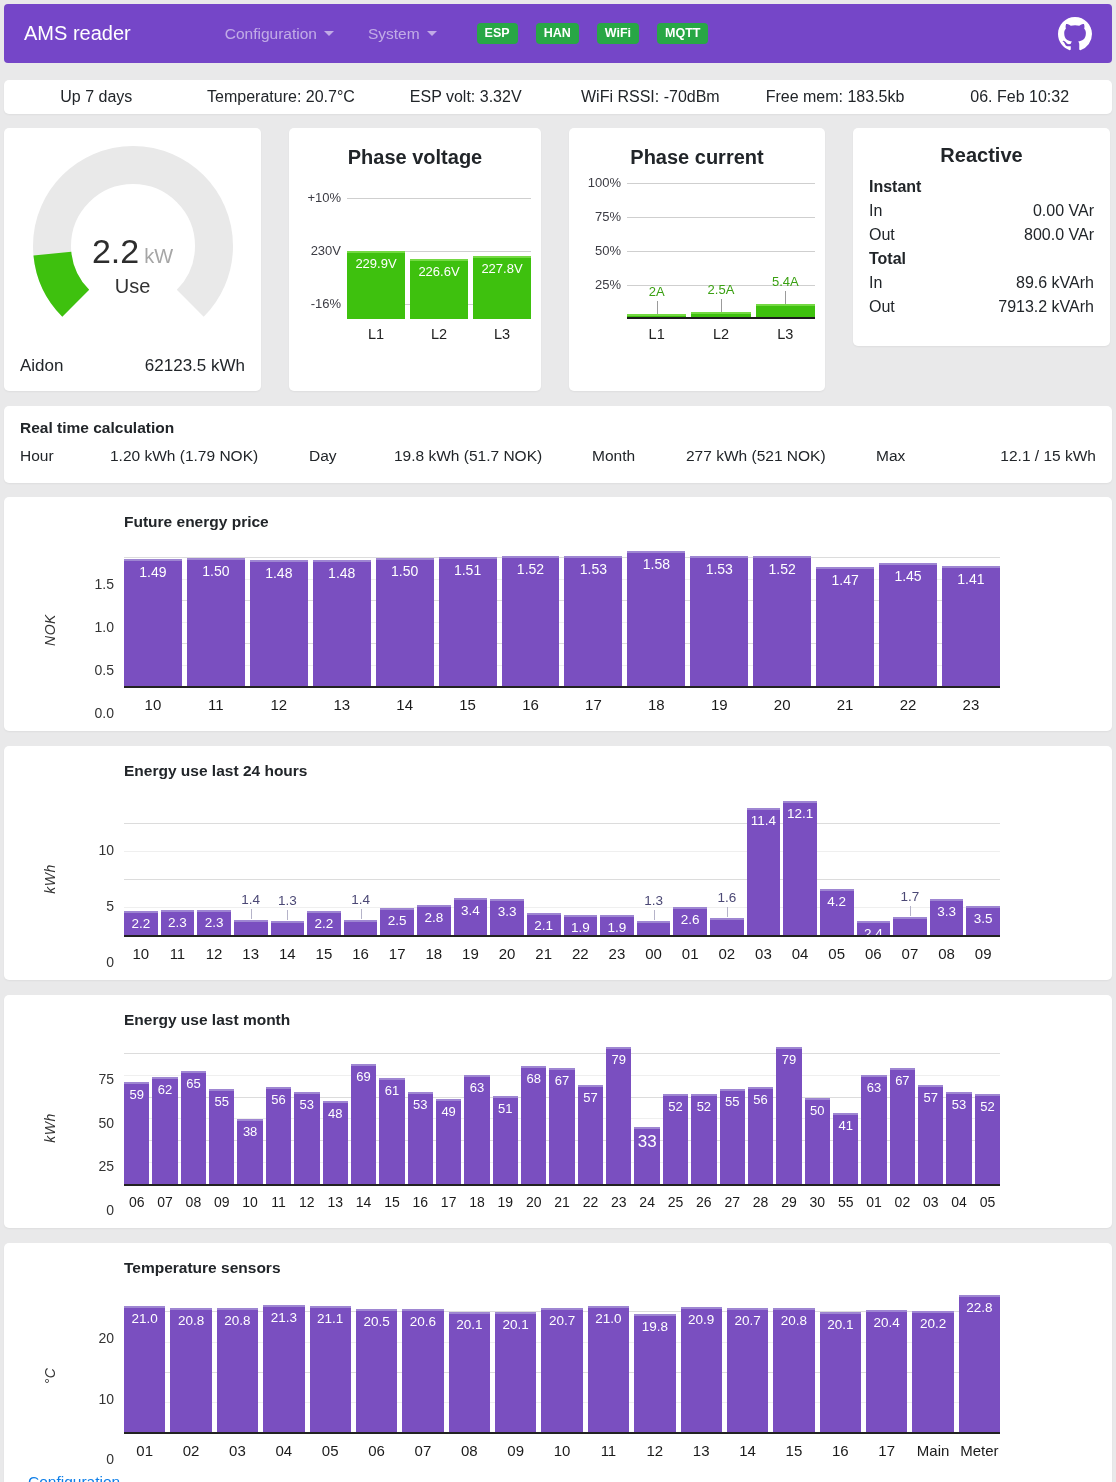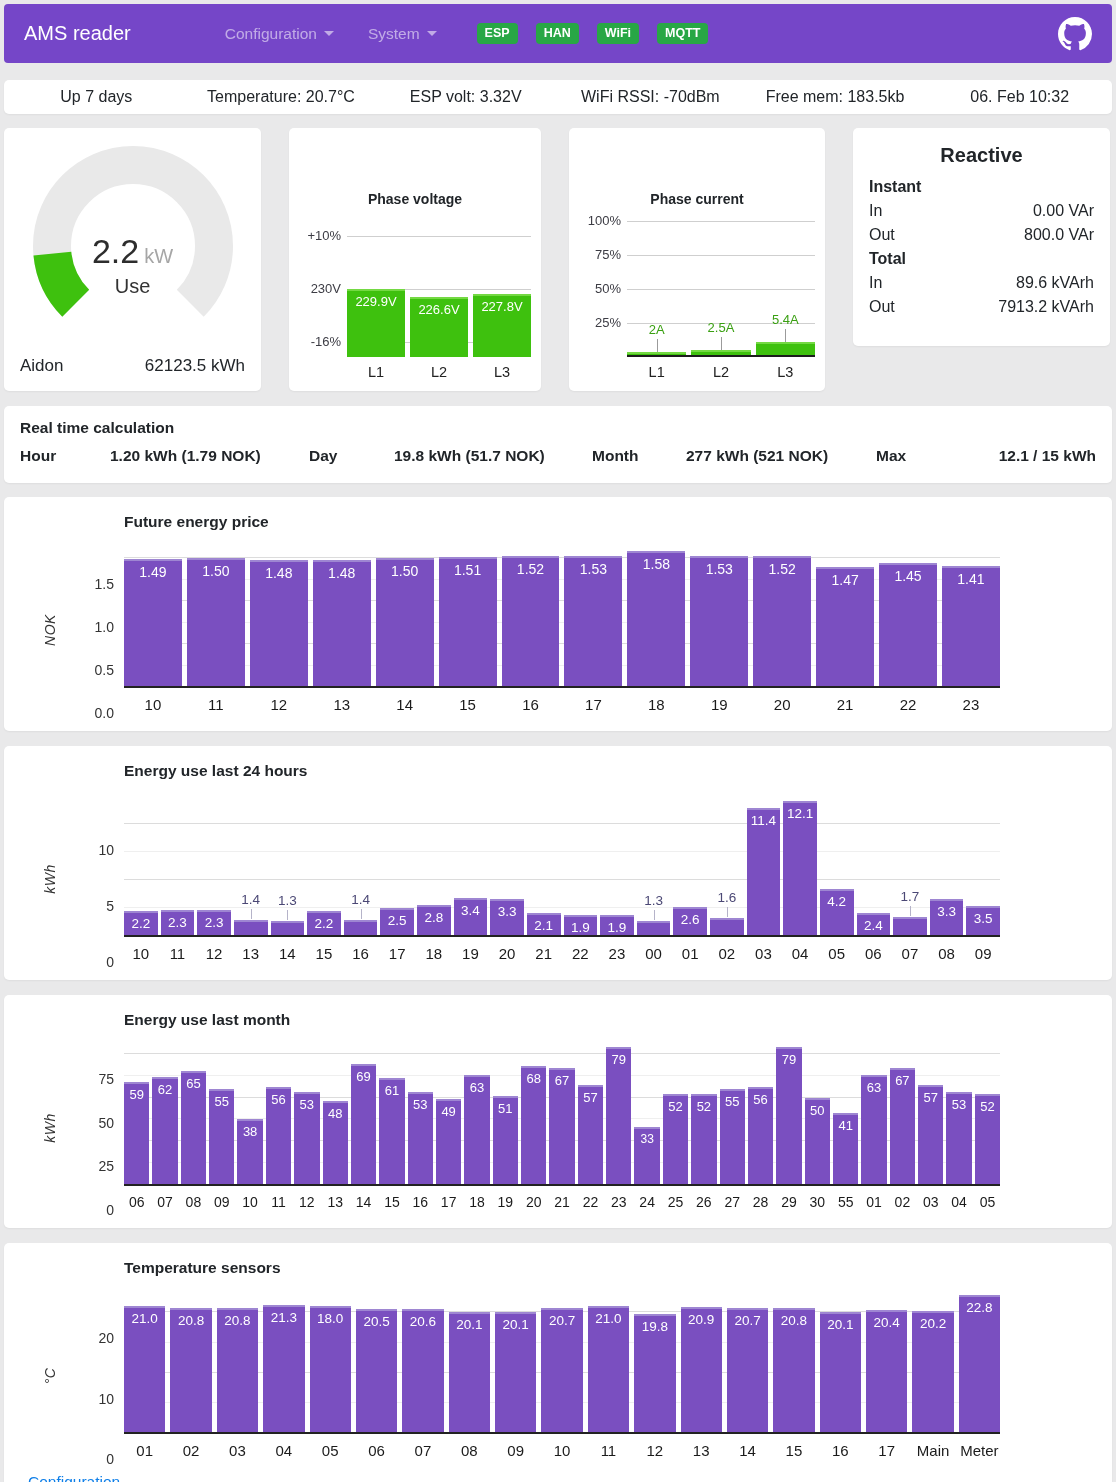--- a/index.html
+++ b/index.html
@@ -27,21 +27,21 @@
   .gauge-card{width:257px;height:263px;padding:14px 16px;position:relative;}
   .gauge-wrap{position:relative;width:200px;height:200px;margin:4px auto 0;}
   .gauge-center{position:absolute;left:0;right:0;top:86px;text-align:center;}
   .gauge-val{font-size:34px;color:#2d2d2d;}
   .gauge-unit{font-size:20px;color:#a6a6a6;margin-left:5px;}
   .gauge-mode{font-size:20px;color:#333;margin-top:4px;}
   .gauge-foot{display:flex;justify-content:space-between;font-size:17px;margin-top:10px;}
   .pcard{height:263px;padding-top:18px;}
   .vcard{width:252px;}
   .ccard{width:256px;}
-  .ptitle{text-align:center;font-weight:bold;font-size:14px;margin-top:45px;}
+  .ptitle{text-align:center;font-weight:bold;font-size:20px;}
   .phase-body{display:flex;margin-top:14px;padding:0 10px;}
   .pvy{width:48px;position:relative;}
   .pvy span{position:absolute;right:6px;font-size:13px;color:#3c3c44;white-space:nowrap;}
   .pvrest{flex:1;}
   .pvplot{position:relative;}
   .pvplot .grid{position:absolute;left:0;right:0;height:1px;background:#cfcfcf;}
   .pcols{position:absolute;left:0;right:0;top:0;bottom:0;display:flex;align-items:flex-end;gap:5px;}
   .pcol{flex:1;position:relative;display:flex;align-items:flex-end;height:100%;}
   .gbar{width:100%;background:var(--green);border-top:2px solid #74d943;position:relative;}
   .gblab{position:absolute;top:3px;left:0;right:0;text-align:center;color:#fff;font-size:13px;}
@@ -51,21 +51,21 @@
   .pxlabels{display:flex;gap:5px;margin-top:7px;}
   .pxlabels span{flex:1;text-align:center;font-size:14.5px;color:#222;}
   
   .rcard{width:257px;height:218px;padding:12px 16px;}
   .rtitle{text-align:center;font-size:20px;color:#212529;margin:4px 0 8px;}
   .rsec{font-weight:bold;font-size:16px;line-height:24px;}
   .rrow{display:flex;justify-content:space-between;font-size:16px;line-height:24px;}
   
   .realtime{padding:13px 16px 18px;margin-bottom:14px;}
   .rt-title{font-weight:bold;font-size:15.5px;margin-bottom:10px;}
-  .rt-grid{display:grid;grid-template-columns:90px 199px 85px 198px 94px 190px 100px 1fr;font-size:15.5px;font-weight:bold;}
+  .rt-grid{display:grid;grid-template-columns:90px 199px 85px 198px 94px 190px 100px 1fr;font-size:15.5px;}
   .rt-grid .rv-last{text-align:right;}
   
   .chart-card{padding:14px 16px 18px;margin-bottom:15px;}
   .chart-title{font-weight:bold;font-size:15.5px;margin:2px 0 16px 104px;}
   .cbody{display:flex;margin-right:96px;}
   .yaxis{width:104px;position:relative;}
   .unit{position:absolute;top:50%;left:30px;transform:translate(-50%,-50%) rotate(-90deg);font-style:italic;font-size:14px;color:#333;letter-spacing:.5px;white-space:nowrap;}
   .ytick{position:absolute;right:10px;font-size:14px;color:#333;}
   .pwrap{flex:1;}
   .plot{position:relative;}
@@ -480,21 +480,21 @@
                 <div class="bar" style="height:135.5px">
                   <span class="blab" style="font-size:13.5px">12.1</span>
                 </div>
               </div>
               <div class="colb">
                 <div class="bar" style="height:47.0px">
                   <span class="blab" style="font-size:13.5px">4.2</span>
                 </div>
               </div>
               <div class="colb">
-                <div class="bar" style="height:23px">
+                <div class="bar" style="height:15px">
                   <span class="blab" style="font-size:13.5px">2.4</span>
                 </div>
               </div>
               <div class="colb">
                 <span class="olab" style="bottom:32.0px">1.7</span>
                 <i class="conn" style="bottom:20.0px"></i>
                 <div class="bar" style="height:19.0px"></div>
               </div>
               <div class="colb">
                 <div class="bar" style="height:37.0px">
@@ -643,21 +643,21 @@
                   <span class="blab" style="font-size:13px">57</span>
                 </div>
               </div>
               <div class="colb">
                 <div class="bar" style="height:138.3px">
                   <span class="blab" style="font-size:13px">79</span>
                 </div>
               </div>
               <div class="colb">
                 <div class="bar" style="height:57.8px">
-                  <span class="blab" style="font-size:12px">33</span>
+                  <span class="blab" style="font-size:17px">33</span>
                 </div>
               </div>
               <div class="colb">
                 <div class="bar" style="height:91.0px">
                   <span class="blab" style="font-size:13px">52</span>
                 </div>
               </div>
               <div class="colb">
                 <div class="bar" style="height:91.0px">
                   <span class="blab" style="font-size:13px">52</span>
@@ -784,21 +784,21 @@
                   <span class="blab" style="font-size:13.5px">20.8</span>
                 </div>
               </div>
               <div class="colb">
                 <div class="bar" style="height:128.5px">
                   <span class="blab" style="font-size:13.5px">21.3</span>
                 </div>
               </div>
               <div class="colb">
                 <div class="bar" style="height:127.3px">
-                  <span class="blab" style="font-size:13.5px">18.0</span>
+                  <span class="blab" style="font-size:13.5px">21.1</span>
                 </div>
               </div>
               <div class="colb">
                 <div class="bar" style="height:123.7px">
                   <span class="blab" style="font-size:13.5px">20.5</span>
                 </div>
               </div>
               <div class="colb">
                 <div class="bar" style="height:124.3px">
                   <span class="blab" style="font-size:13.5px">20.6</span>

